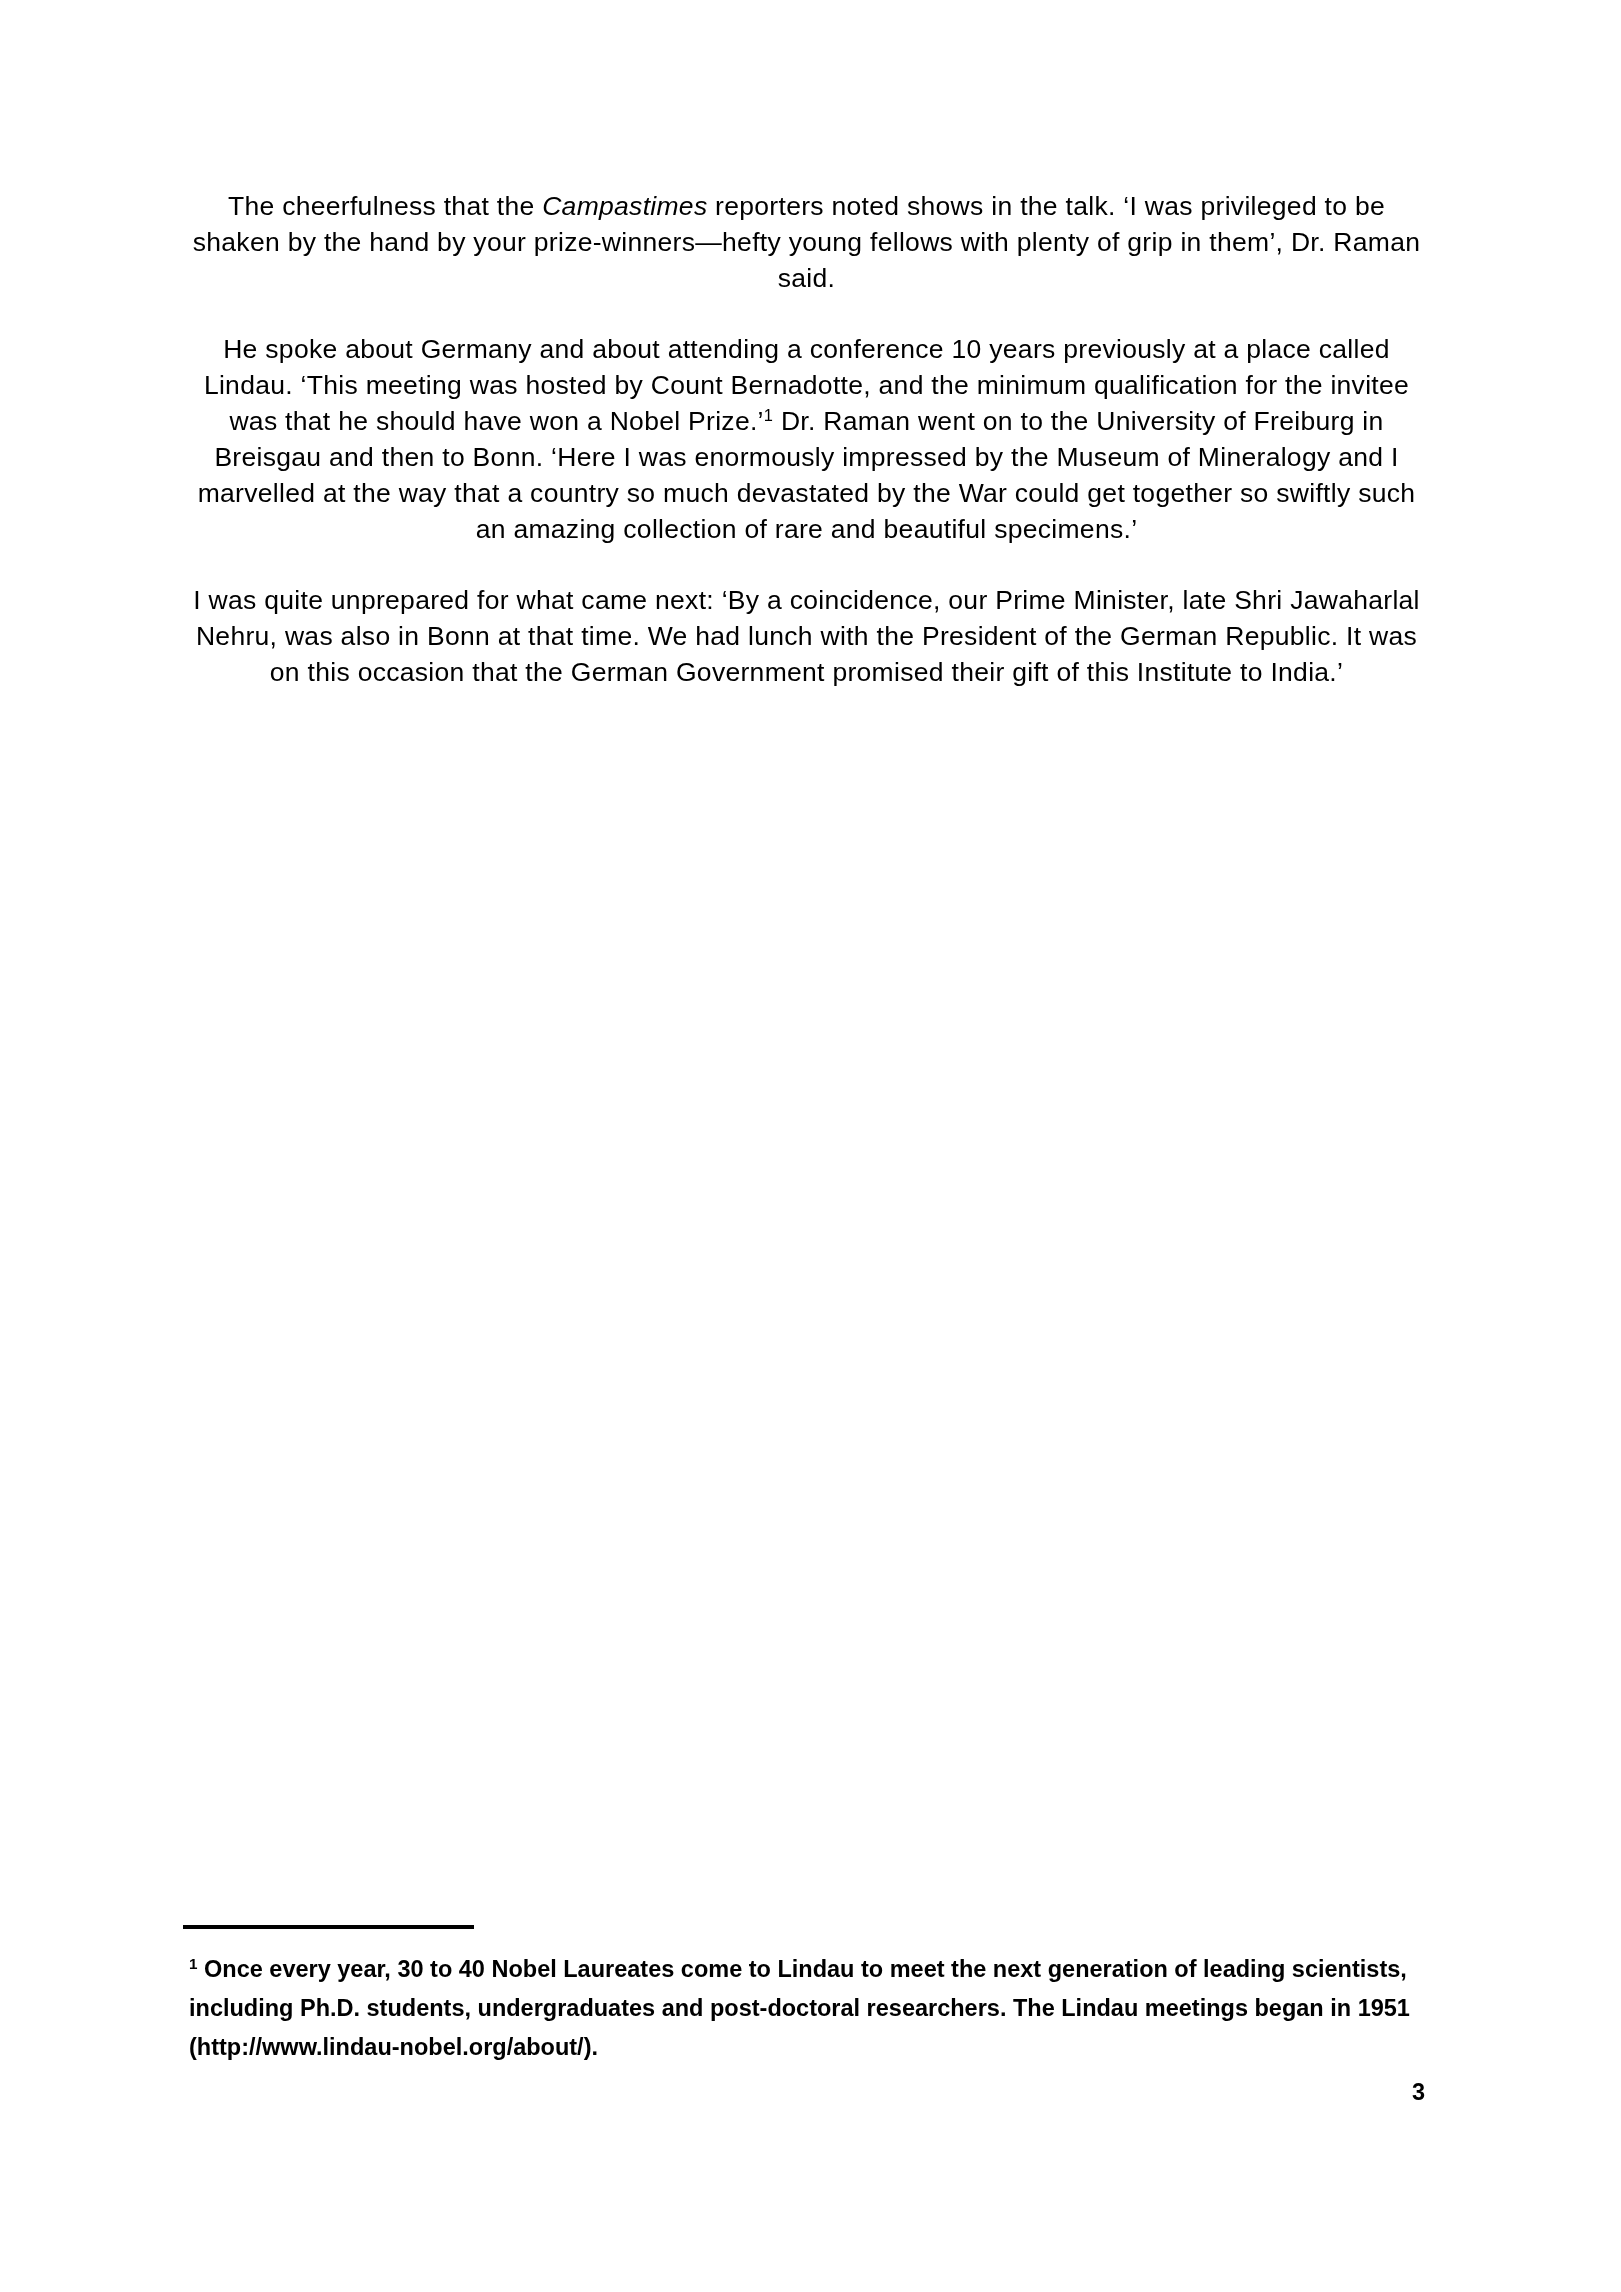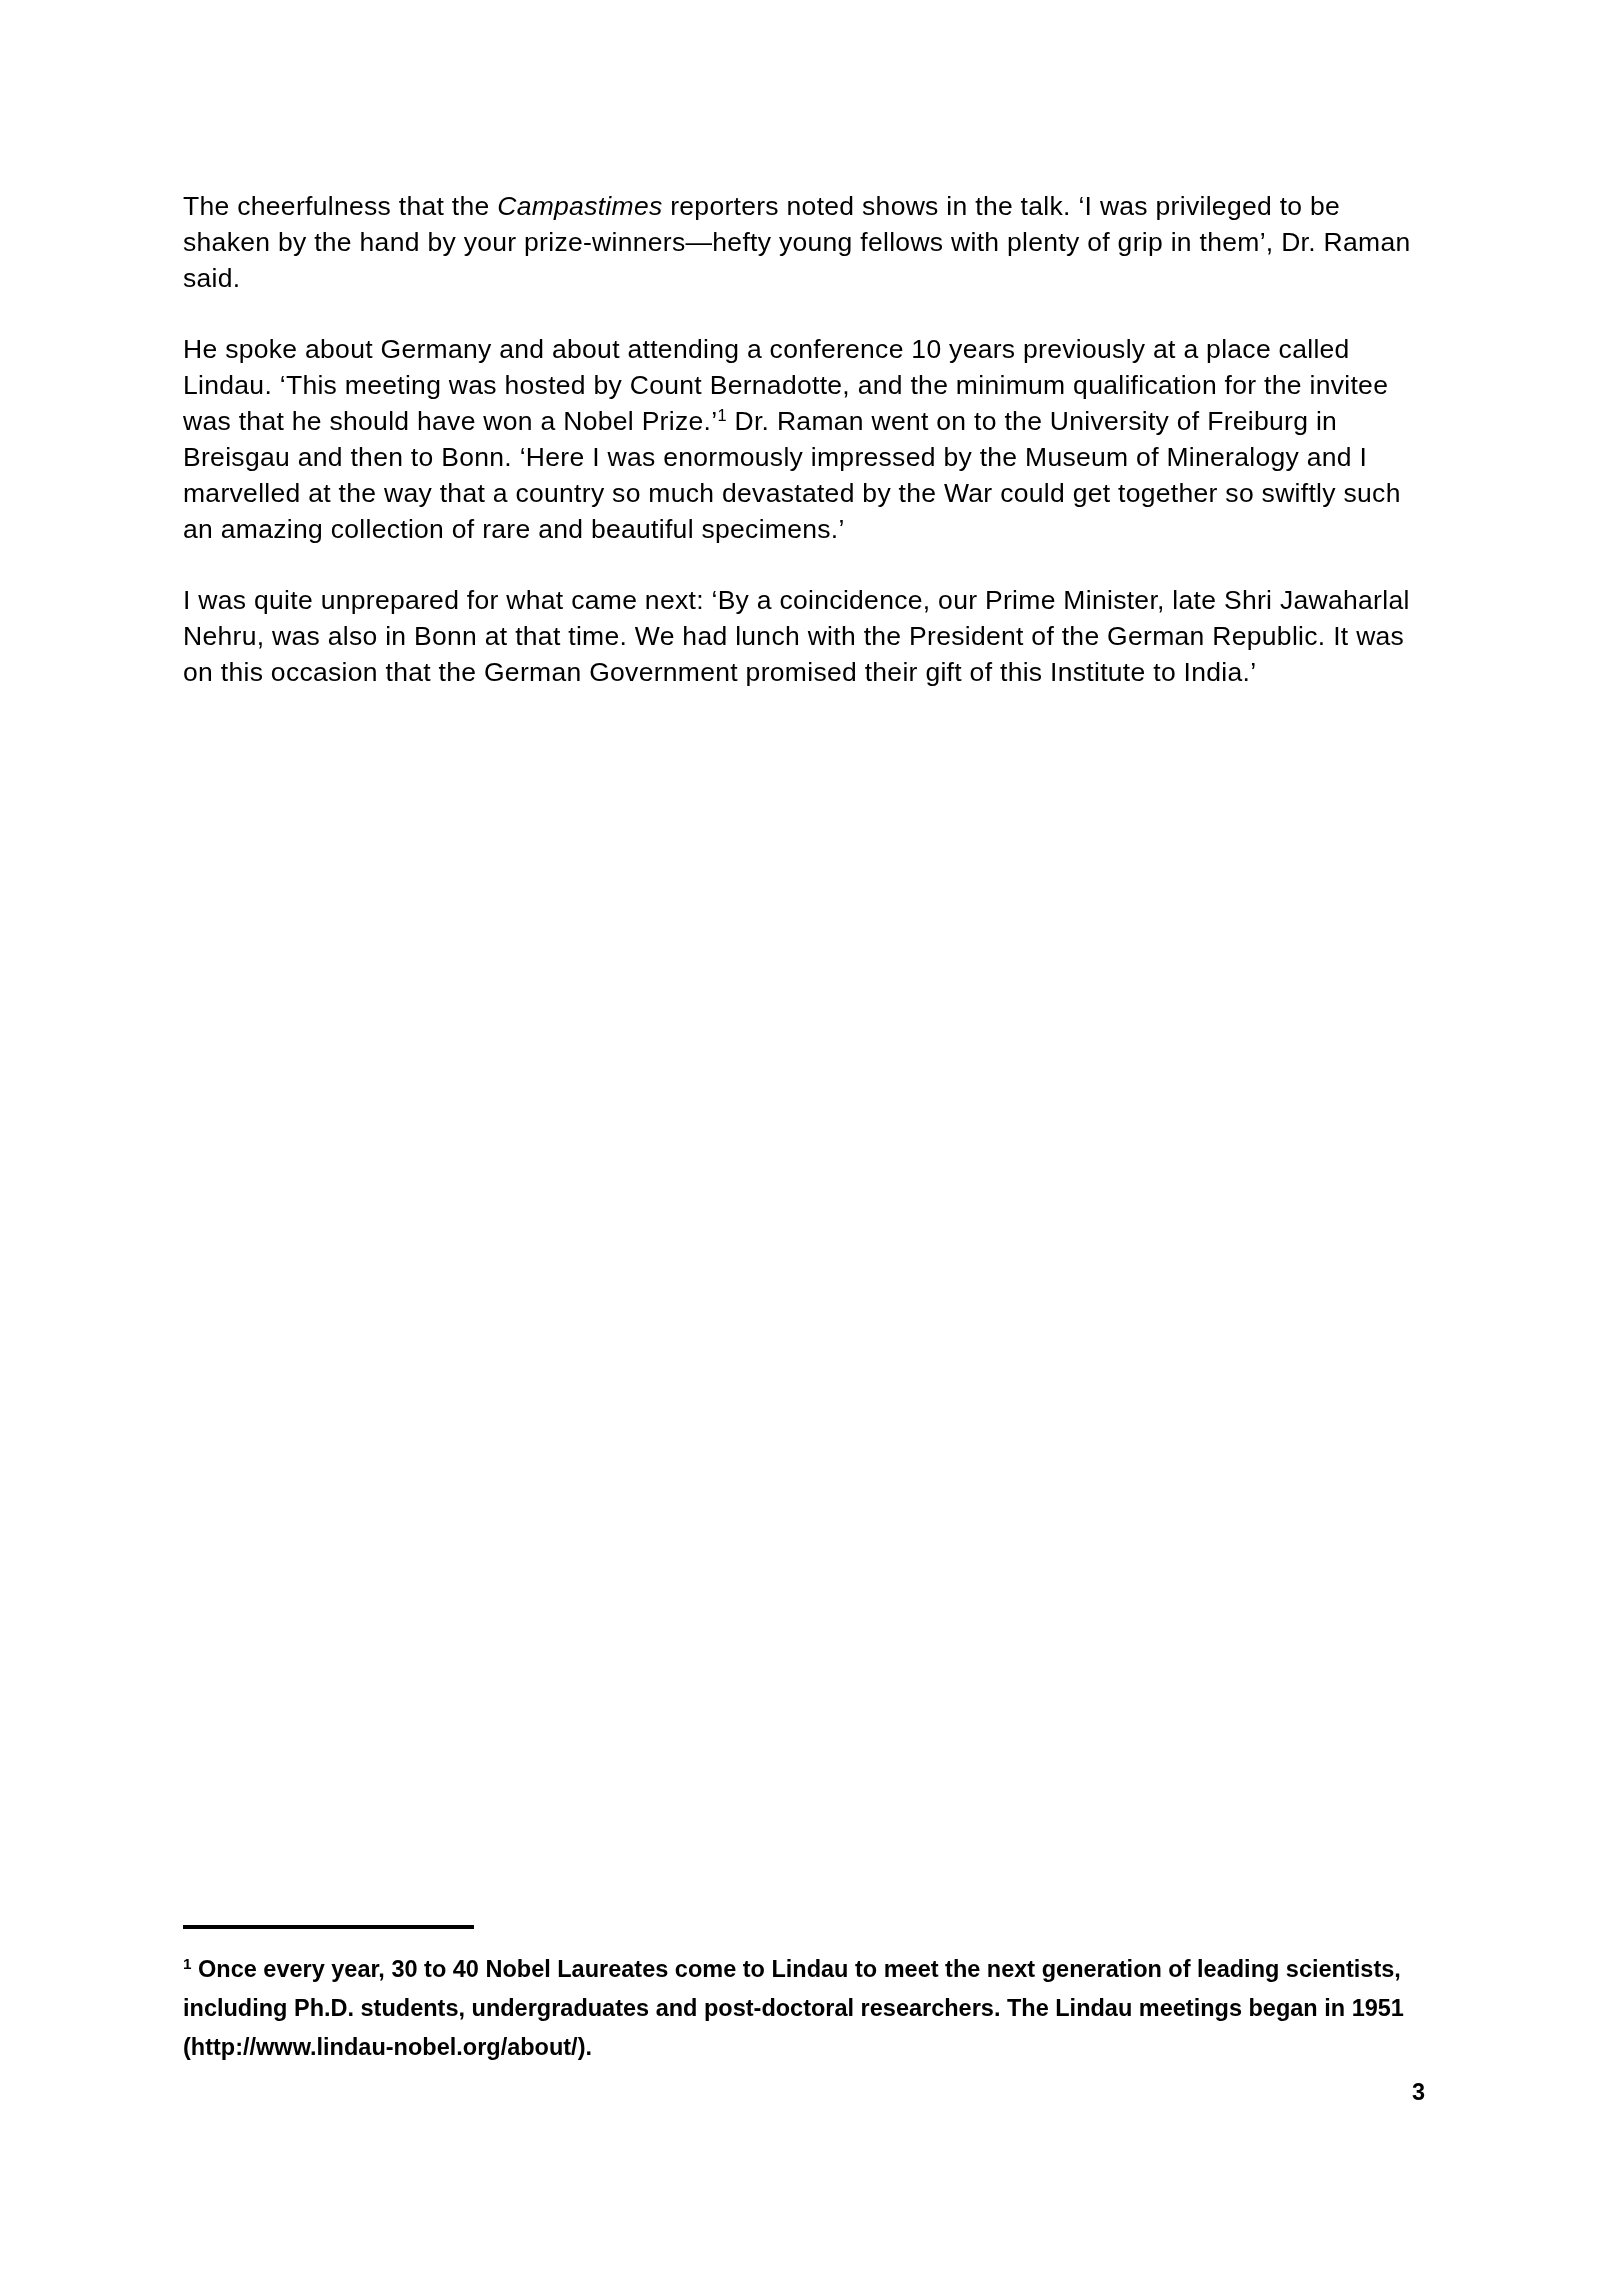--- a/index.html
+++ b/index.html
@@ -21,20 +21,21 @@
     top: 188px;
     width: 1247px;
     font-family: "Liberation Sans", sans-serif;
     font-size: 26.5px;
     line-height: 36px;
     letter-spacing: 0.3px;
     color: #000000;
   }
   .body-text p {
     margin: 0;
+    text-align: center;
   }
   .body-text p + p {
     margin-top: 35px;
   }
   .body-text em {
     font-style: italic;
   }
   .body-text sup.fn-ref {
     font-size: 0.62em;
     line-height: 0;
@@ -51,21 +52,21 @@
     top: 1925px;
     width: 1247px;
   }
   .footnote-rule {
     width: 291px;
     height: 3.9px;
     background: #000000;
     margin: 0 0 21.6px 0;
   }
   .footnote {
-    margin: 0;
+    margin: 6px;
     font-family: "Liberation Sans", sans-serif;
     font-weight: bold;
     font-size: 23.5px;
     line-height: 39px;
     letter-spacing: 0px;
     color: #000000;
   }
   .footnote sup {
     font-size: 0.65em;
     line-height: 0;

